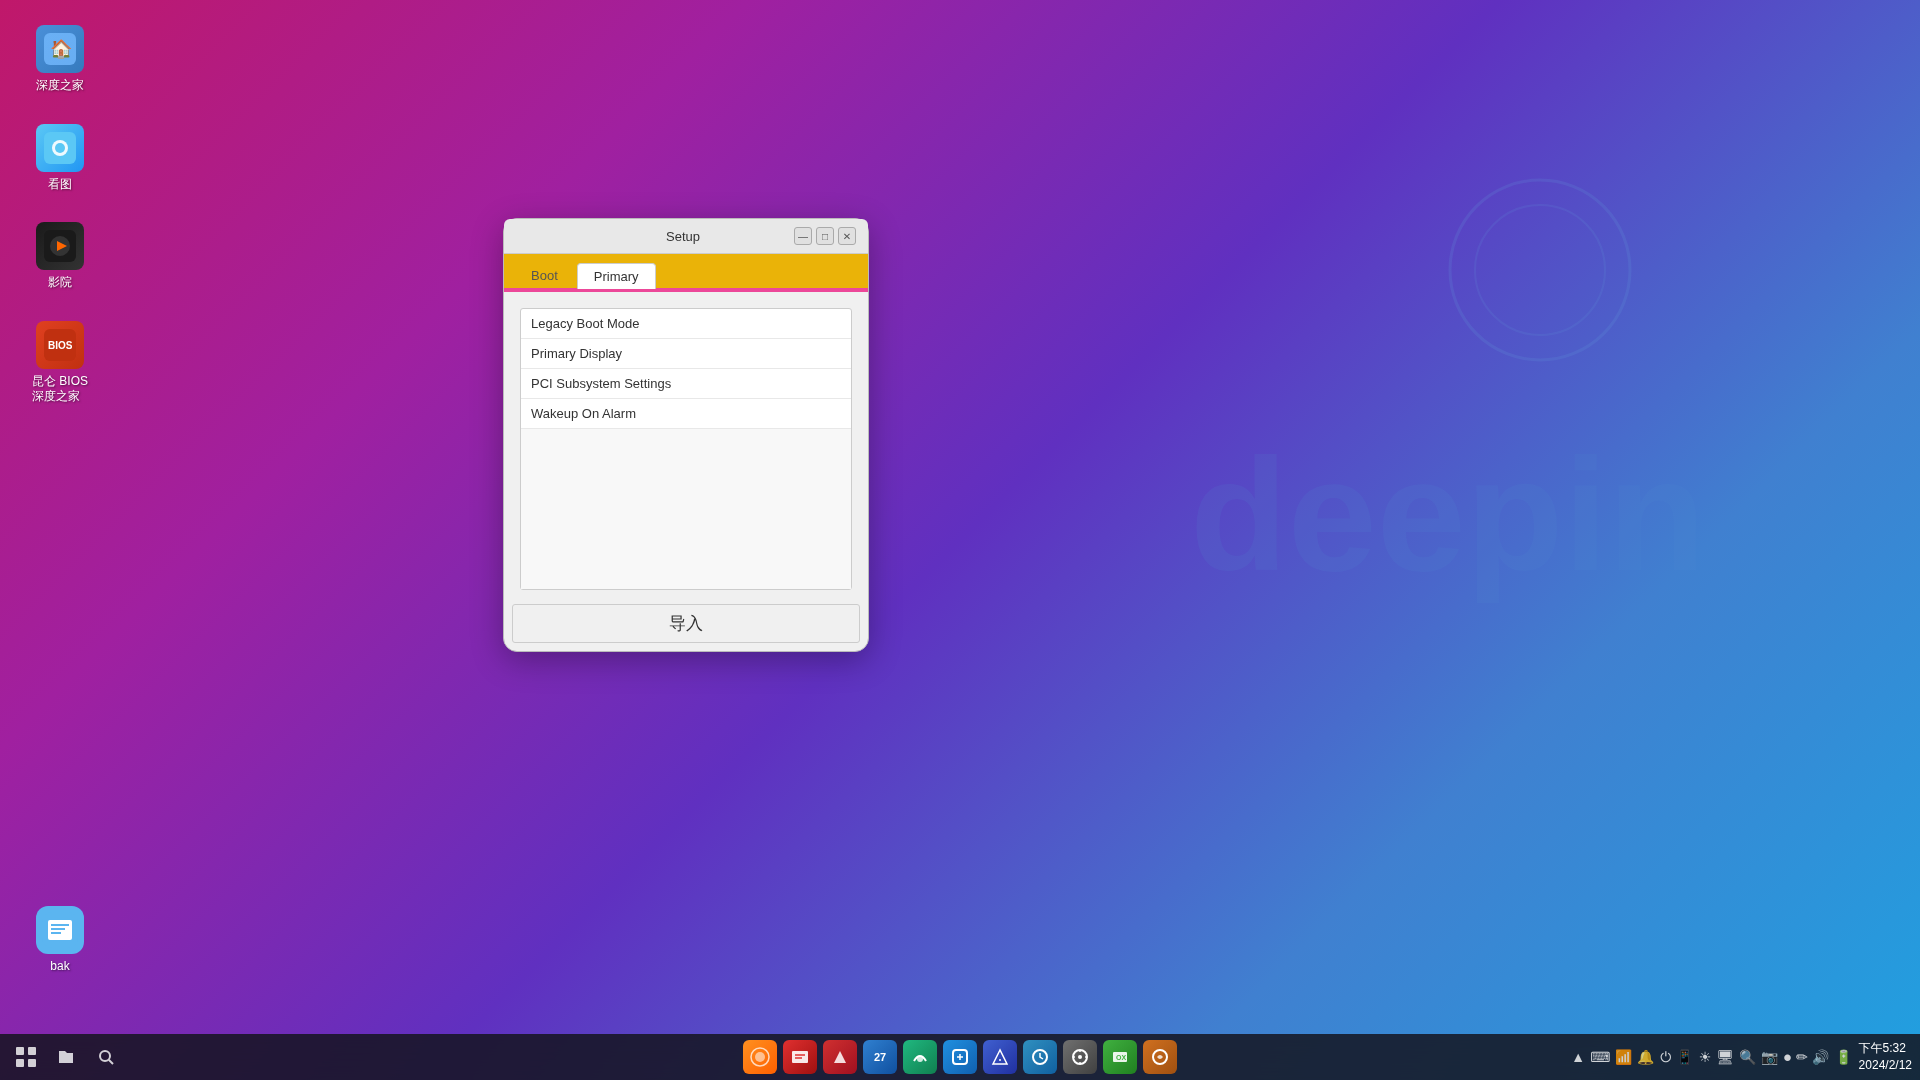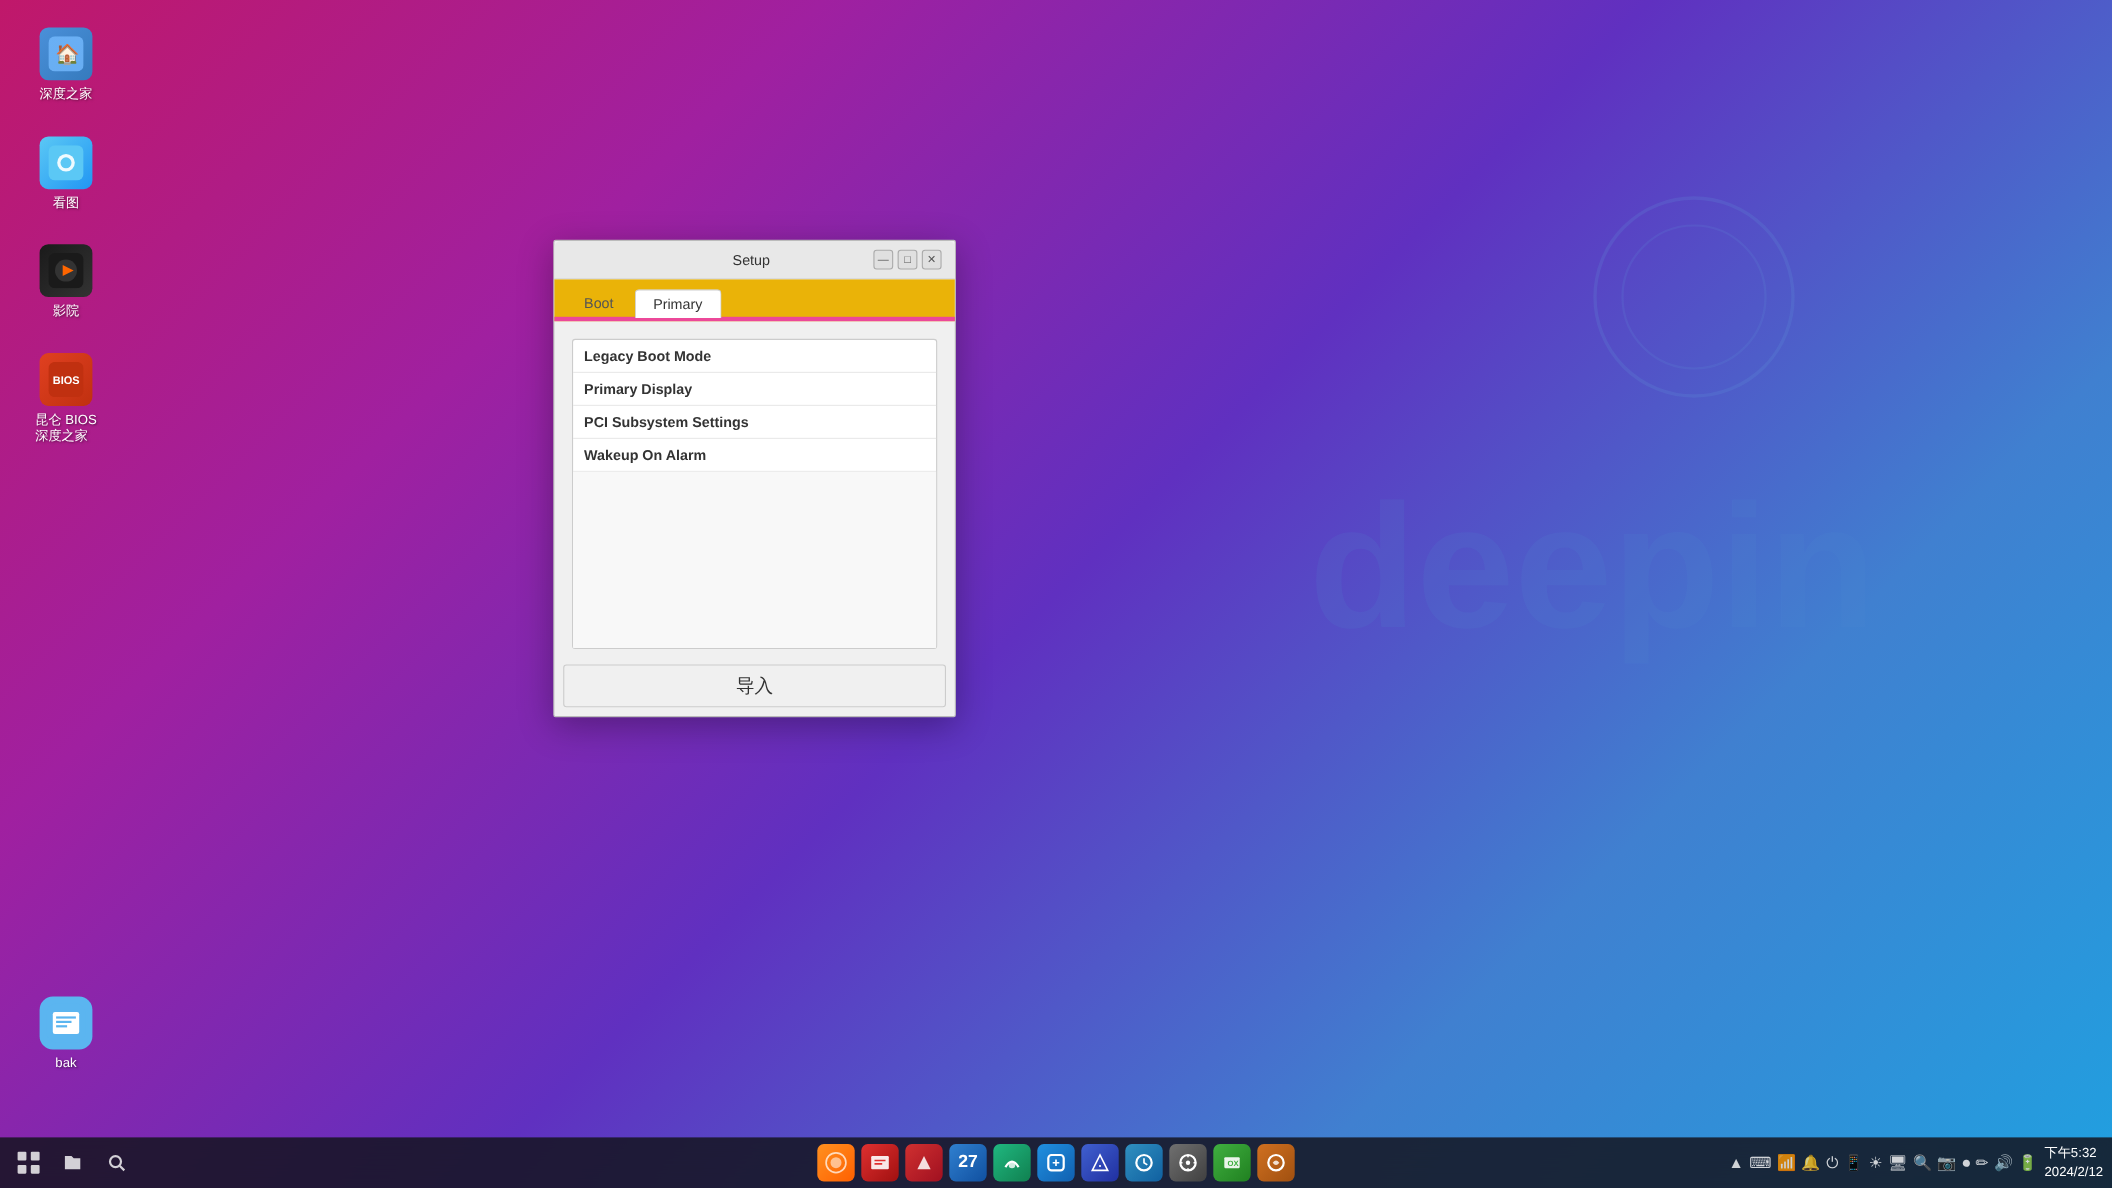--- a/index.html
+++ b/index.html
@@ -154,21 +154,21 @@
     }
 
     
     .setup-dialog {
       position: absolute;
       top: 218px;
       left: 503px;
       width: 366px;
       background: #f0f0f0;
       border: 1px solid #bbb;
-      border-radius: 2px;
+      border-radius: 14px;
       box-shadow: 0 8px 32px rgba(0,0,0,0.3);
       z-index: 200;
     }
 
     .dialog-titlebar {
       background: #e8e8e8;
       border-radius: 6px 6px 0 0;
       padding: 8px 12px;
       display: flex;
       align-items: center;
@@ -230,21 +230,20 @@
       position: relative;
       bottom: -1px;
     }
 
     
     .dialog-content {
       background: white;
       border: 1px solid #ccc;
       margin: 8px;
       border-radius: 3px;
-      font-weight: bold;
     }
 
     .list-item {
       padding: 7px 10px;
       font-size: 13px;
       color: #333;
       border-bottom: 1px solid #e8e8e8;
       cursor: pointer;
     }
 
@@ -459,21 +458,21 @@
           <rect x="2" y="4" width="16" height="12" rx="1" fill="white" opacity="0.9"></rect>
           <path d="M5 8h10M5 11h7" stroke="#e03030" stroke-width="1.5"></path>
         </svg>
       </div>
       <div class="tapp" style="background:linear-gradient(135deg,#d03030,#a01020);">
         <svg width="20" height="20" viewBox="0 0 20 20">
           <polygon points="4,16 10,4 16,16" fill="white" opacity="0.85"></polygon>
         </svg>
       </div>
       <div class="tapp" style="background:linear-gradient(135deg,#3080d0,#1050a0);">
-        <span style="color:white; font-size:16px; font-weight:bold;">27</span>
+        <span style="color:white; font-size:11px; font-weight:bold;">27</span>
       </div>
       <div class="tapp" style="background:linear-gradient(135deg,#20b880,#108050);">
         <svg width="20" height="20" viewBox="0 0 20 20">
           <path d="M4 14 Q10 4 16 14" stroke="white" stroke-width="2" fill="none"></path>
           <circle cx="10" cy="12" r="3" fill="white" opacity="0.8"></circle>
         </svg>
       </div>
       <div class="tapp" style="background:linear-gradient(135deg,#2090e0,#1060b0);">
         <svg width="20" height="20" viewBox="0 0 20 20">
           <rect x="3" y="3" width="14" height="14" rx="3" fill="none" stroke="white" stroke-width="2"></rect>

